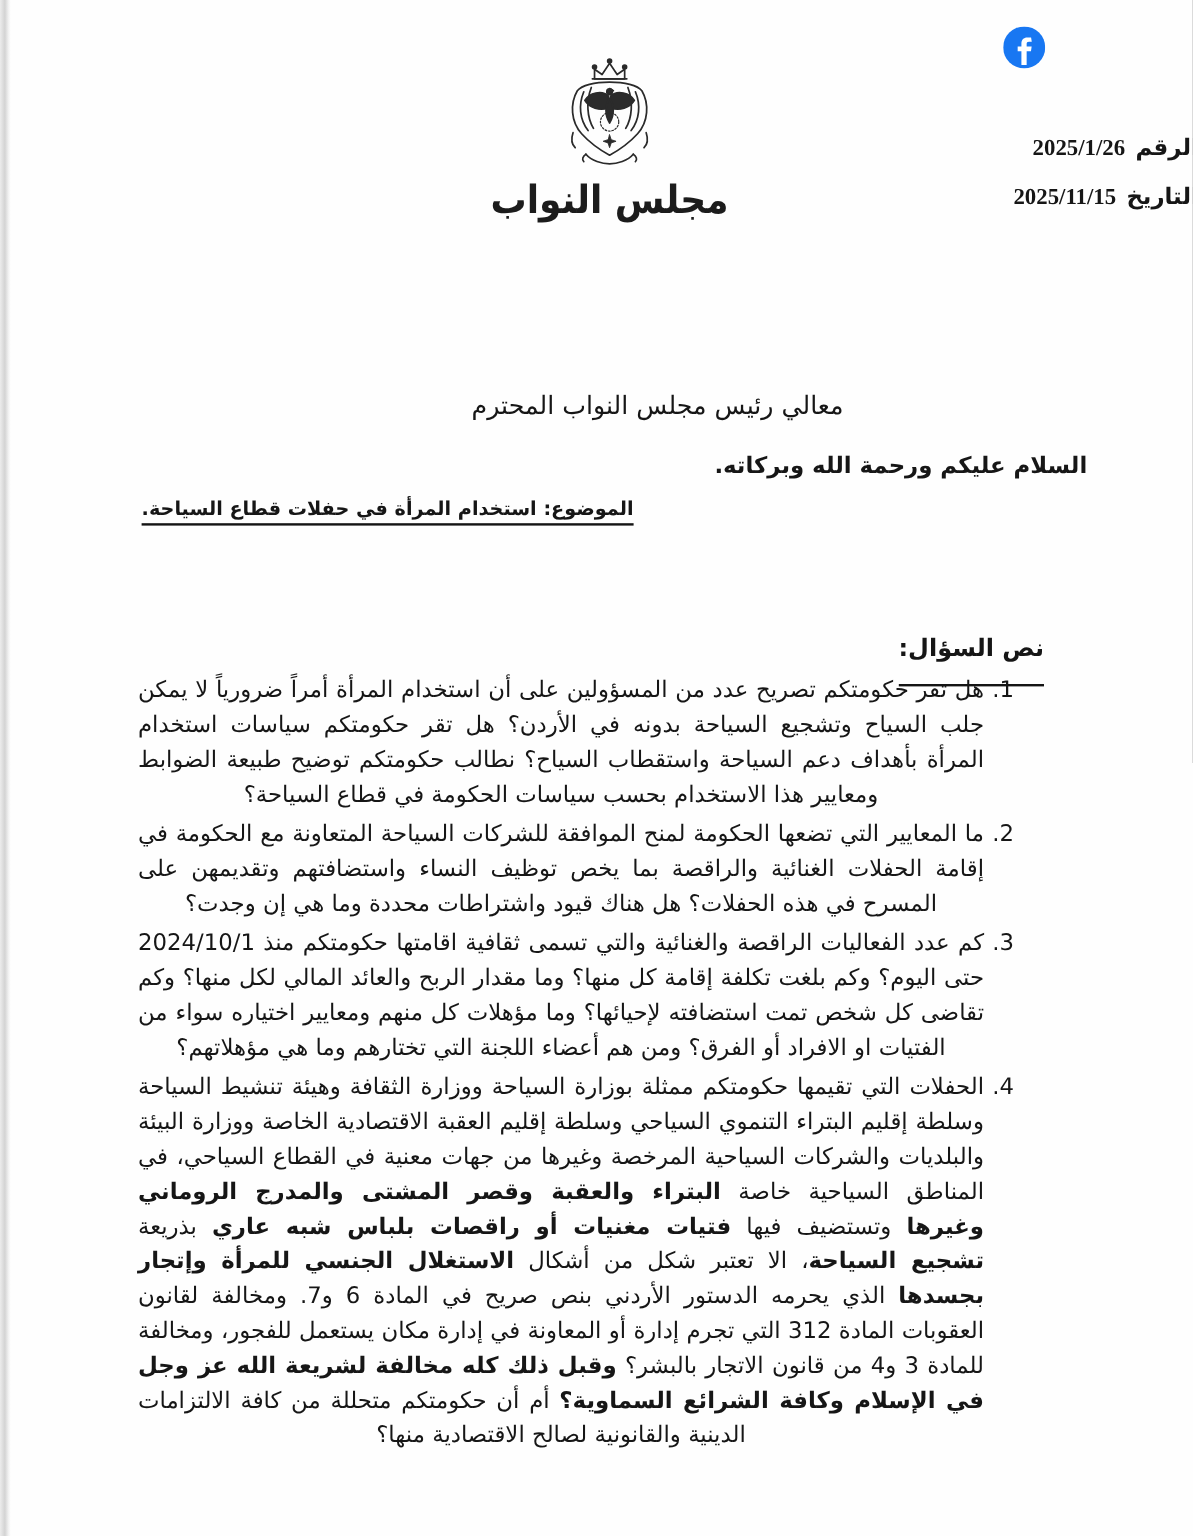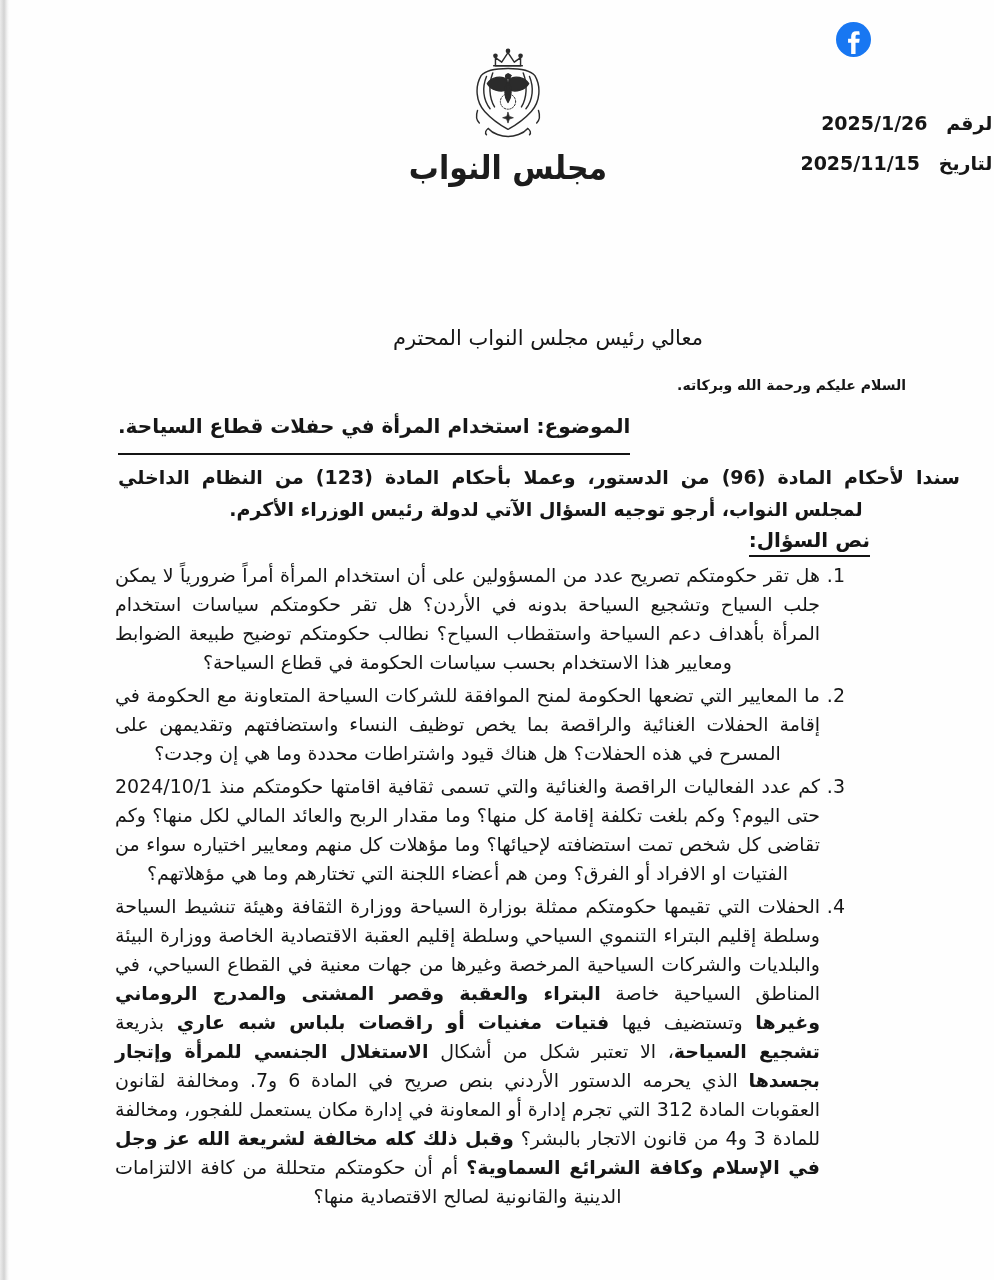--- a/index.html
+++ b/index.html
@@ -18,52 +18,52 @@
   }
   .fb-icon { position:absolute; left:836px; top:22px; width:35px; height:35px; }
 
   .ref-block {
     position:absolute; top:110px; right:-5px;
     direction:rtl; text-align:right;
     font-weight:bold; font-size:19px; line-height:26px;
     white-space:nowrap;
   }
   .ref-line { margin-bottom:14px; }
-  .ref-line .val { margin-right:12px; }
+  .ref-line .val { margin-right:2px;font-family:Liberation Serif, serif; }
 
   .crest { position:absolute; left:462px; top:46px; width:92px; height:104px; }
   .council-name {
     position:absolute; left:408px; top:150px; width:200px;
     text-align:center; direction:rtl;
     font-size:30px; font-weight:bold; color:#1c1c1c;
     transform:scaleY(1.08);
   }
 
   .salutation {
     position:absolute; left:393px; top:326px;
     direction:rtl; font-size:21px; font-weight:normal; white-space:nowrap;
   }
   .greeting {
     position:absolute; right:88px; top:377px;
-    direction:rtl; font-size:14px; font-weight:bold; white-space:nowrap;text-align:right;
+    direction:rtl; font-size:19px; font-weight:bold; white-space:nowrap;text-align:right;
   }
   .subject {
     position:absolute; left:118px; top:414px;
-    direction:rtl; font-size:20px; font-weight:bold;
-    border-bottom:2px solid #141414; padding-bottom:15px; white-space:nowrap;
+    direction:rtl; font-size:16px; font-weight:bold;
+    border-bottom:2px solid #141414; padding-bottom:3px; white-space:nowrap;
   }
   .preamble {
     position:absolute; left:118px; right:20px; top:461px;
     direction:rtl; font-size:19px; font-weight:bold; line-height:32px;
     text-align:justify; text-align-last:center; text-indent:14px;
   }
   .q-heading {
     position:absolute; right:124px; top:528px;
     direction:rtl; font-size:20px; font-weight:bold;
-    border-bottom:2px solid #141414; padding-bottom:3px; white-space:nowrap;
+    border-bottom:2px solid #141414; padding-bottom:18px; white-space:nowrap;
   }
   .questions {
     position:absolute; left:115px; right:149px; top:561px;
     direction:rtl; font-size:19px; line-height:29px;
   }
   .q-item { display:flex; gap:5px; margin-bottom:4px; }
   .q-num  { flex:0 0 20px; }
   .q-text { flex:1 1 auto; text-align:justify; text-align-last:center; }
   .q-text .b { font-weight:bold; }
 </style>
@@ -120,21 +120,20 @@
       <path d="M28 92 C33 98 43 101 50 101 C57 101 67 98 72 92"></path>
       <path d="M28 92 C25 94 24 97 26 99"></path>
       <path d="M72 92 C75 94 76 97 74 99"></path>
     </g>
   </svg>
   <div class="council-name">مجلس النواب</div>
 
   <div class="salutation">معالي رئيس مجلس النواب المحترم</div>
   <div class="greeting">السلام عليكم ورحمة الله وبركاته.</div>
   <div class="subject">الموضوع: استخدام المرأة في حفلات قطاع السياحة.</div>
-  <div class="preamble">سندا لأحكام المادة (96) من الدستور، وعملا بأحكام المادة (123) من النظام الداخلي لمجلس النواب، أرجو توجيه السؤال الآتي لدولة رئيس الوزراء الأكرم.</div>
   <div class="q-heading">نص السؤال:</div>
 
   <div class="questions">
       <div class="q-item">
         <span class="q-num">1.</span>
         <div class="q-text"><span>هل تقر حكومتكم تصريح عدد من المسؤولين على أن استخدام المرأة أمراً ضرورياً لا يمكن جلب السياح وتشجيع السياحة بدونه في الأردن؟ هل تقر حكومتكم سياسات استخدام المرأة بأهداف دعم السياحة واستقطاب السياح؟ نطالب حكومتكم توضيح طبيعة الضوابط ومعايير هذا الاستخدام بحسب سياسات الحكومة في قطاع السياحة؟</span></div>
       </div>
       <div class="q-item">
         <span class="q-num">2.</span>
         <div class="q-text"><span>ما المعايير التي تضعها الحكومة لمنح الموافقة للشركات السياحة المتعاونة مع الحكومة في إقامة الحفلات الغنائية والراقصة بما يخص توظيف النساء واستضافتهم وتقديمهن على المسرح في هذه الحفلات؟ هل هناك قيود واشتراطات محددة وما هي إن وجدت؟</span></div>

